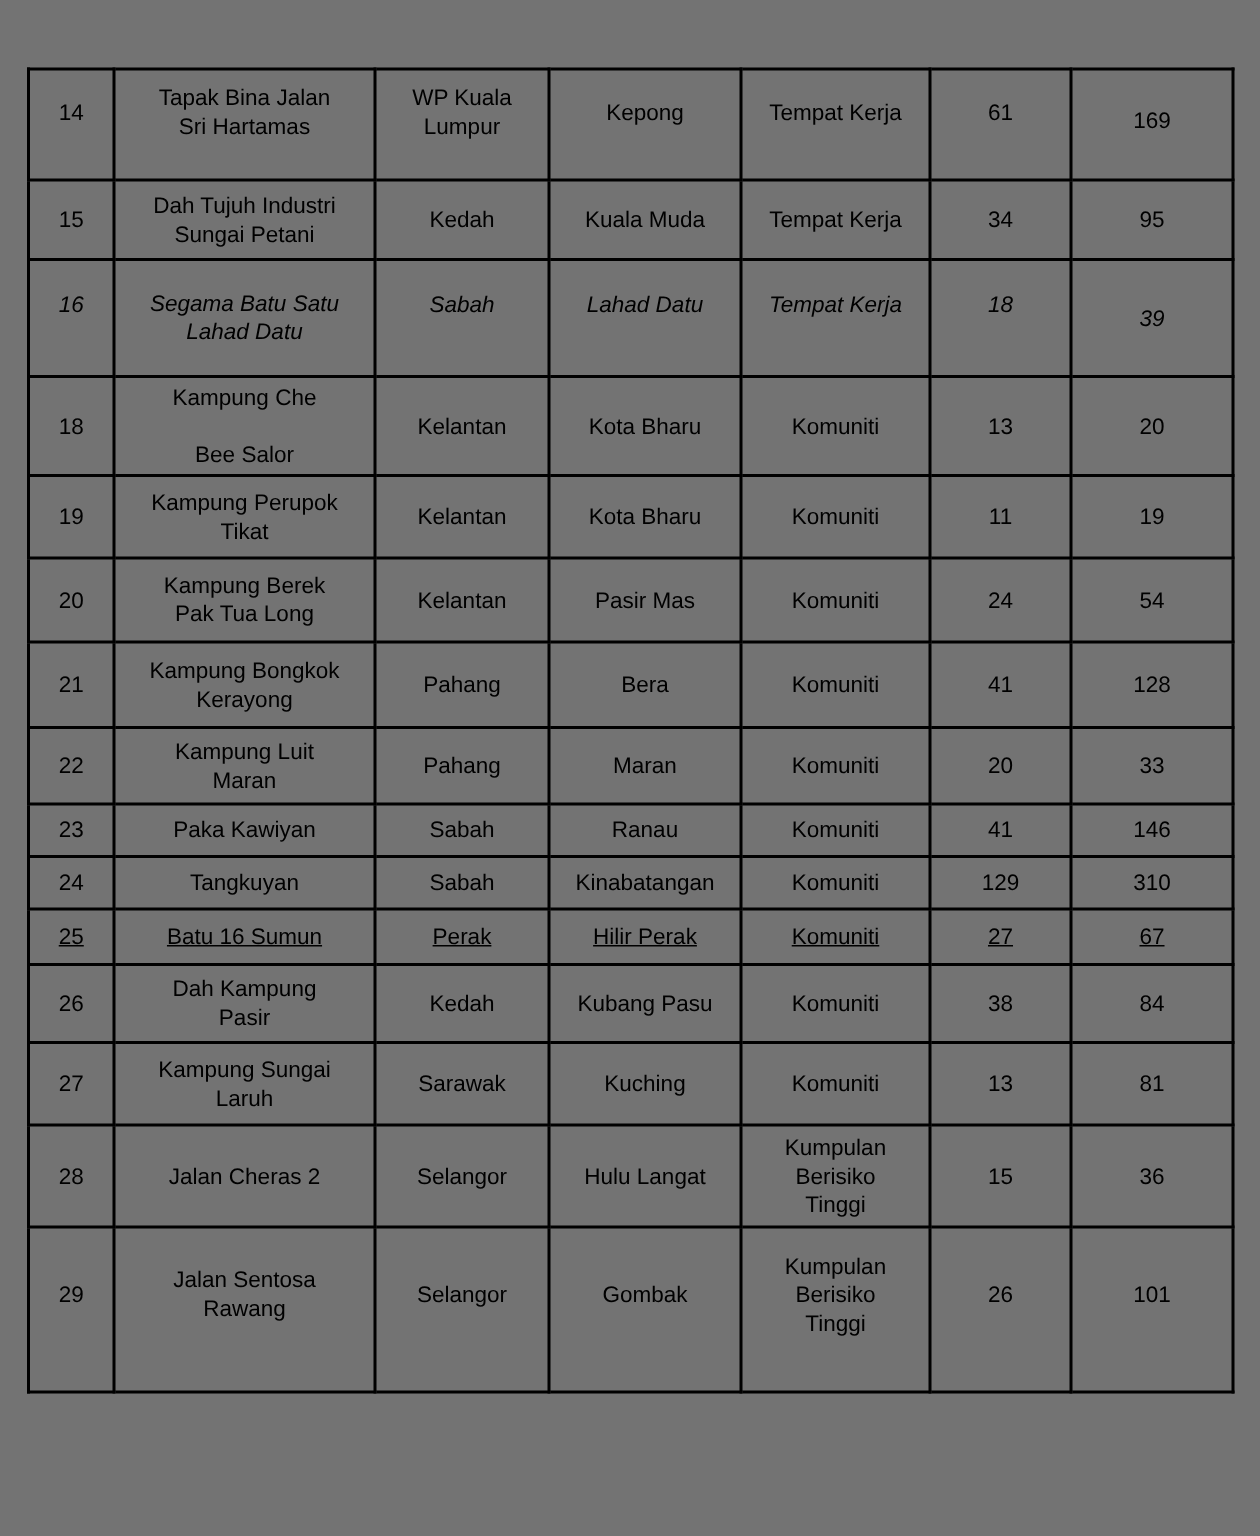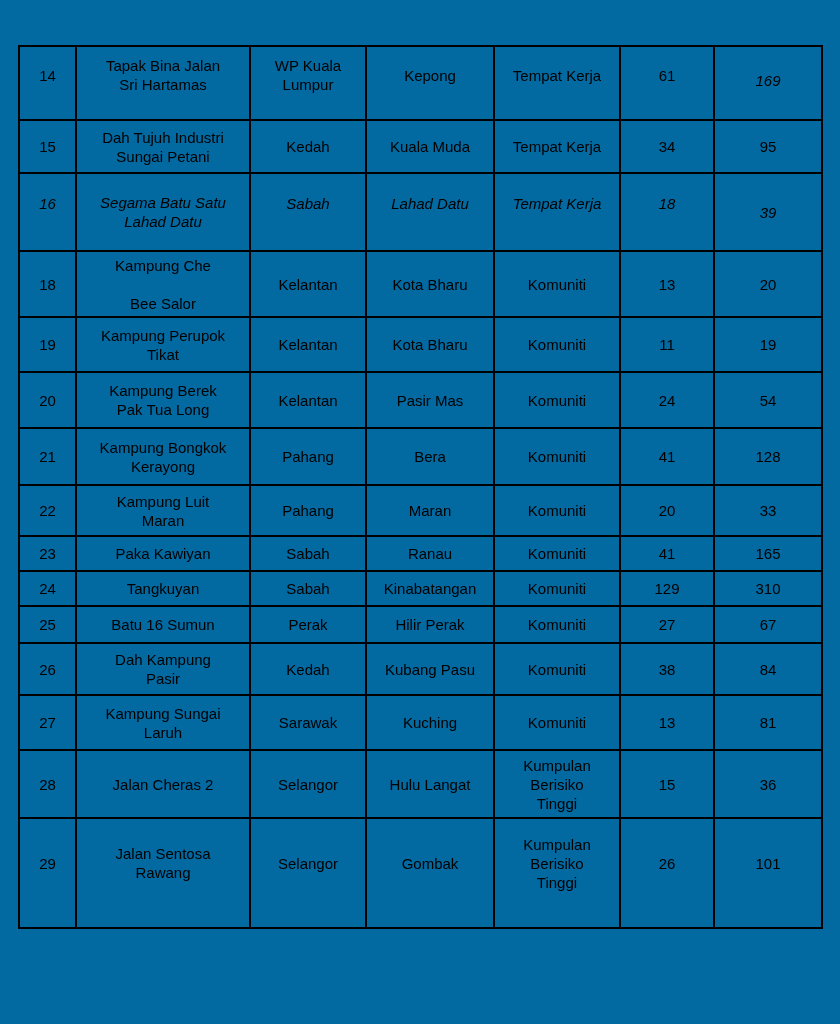--- a/index.html
+++ b/index.html
@@ -11,21 +11,21 @@
     width: 840px;
     height: 1024px;
     position: relative;
     overflow: hidden;
     font-family: "Liberation Sans", "DejaVu Sans", sans-serif;
     color: #000000;
   }
   .page {
     position: absolute;
     inset: 0;
-    background: #0369a1;
+    background: #737373;
   }
   table.doc-table {
     position: absolute;
     left: 18px;
     top: 45px;
     width: 803px;
     border-collapse: collapse;
     table-layout: fixed;
   }
   table.doc-table td {
@@ -56,21 +56,21 @@
     <tbody id="table-body">
         <tr style="height: 74px;">
           <td style="padding-bottom: 18px;">14</td>
           <td style="padding-bottom: 18px;">Tapak Bina Jalan
 Sri Hartamas</td>
           <td style="padding-bottom: 18px;">WP Kuala
 Lumpur</td>
           <td style="padding-bottom: 18px;">Kepong</td>
           <td style="padding-bottom: 18px;">Tempat Kerja</td>
           <td style="padding-bottom: 18px;">61</td>
-          <td style="padding-bottom: 7px; font-style: italic;">169</td>
+          <td style="padding-bottom: 7px;">169</td>
         </tr>
         <tr style="height: 53px;">
           <td>15</td>
           <td>Dah Tujuh Industri
 Sungai Petani</td>
           <td>Kedah</td>
           <td>Kuala Muda</td>
           <td>Tempat Kerja</td>
           <td>34</td>
           <td>95</td>
@@ -136,32 +136,32 @@
           <td>20</td>
           <td>33</td>
         </tr>
         <tr style="height: 35px;">
           <td>23</td>
           <td>Paka Kawiyan</td>
           <td>Sabah</td>
           <td>Ranau</td>
           <td>Komuniti</td>
           <td>41</td>
-          <td>165</td>
+          <td>146</td>
         </tr>
         <tr style="height: 35px;">
           <td>24</td>
           <td>Tangkuyan</td>
           <td>Sabah</td>
           <td>Kinabatangan</td>
           <td>Komuniti</td>
           <td>129</td>
           <td>310</td>
         </tr>
-        <tr style="height: 37px;">
+        <tr style="height: 37px; text-decoration: underline;">
           <td>25</td>
           <td>Batu 16 Sumun</td>
           <td>Perak</td>
           <td>Hilir Perak</td>
           <td>Komuniti</td>
           <td>27</td>
           <td>67</td>
         </tr>
         <tr style="height: 52px;">
           <td>26</td>

